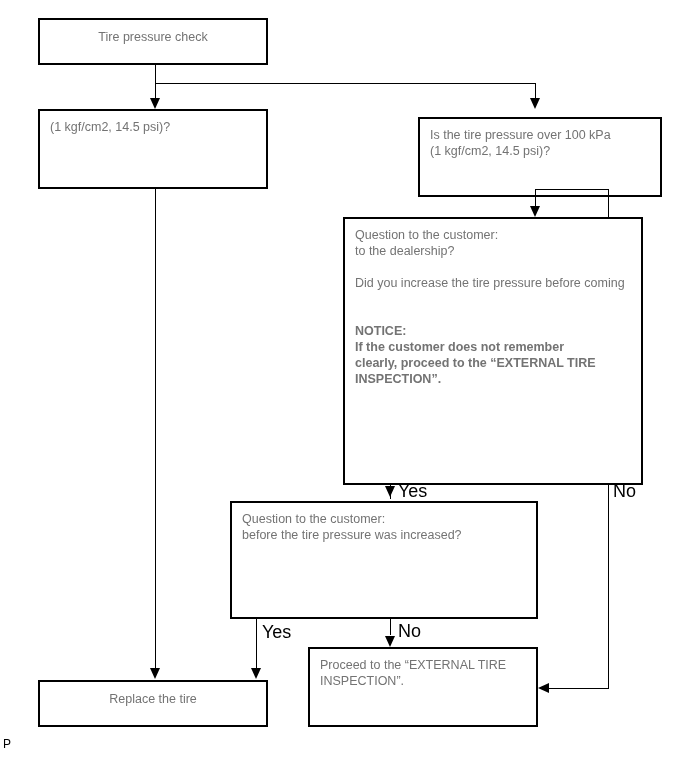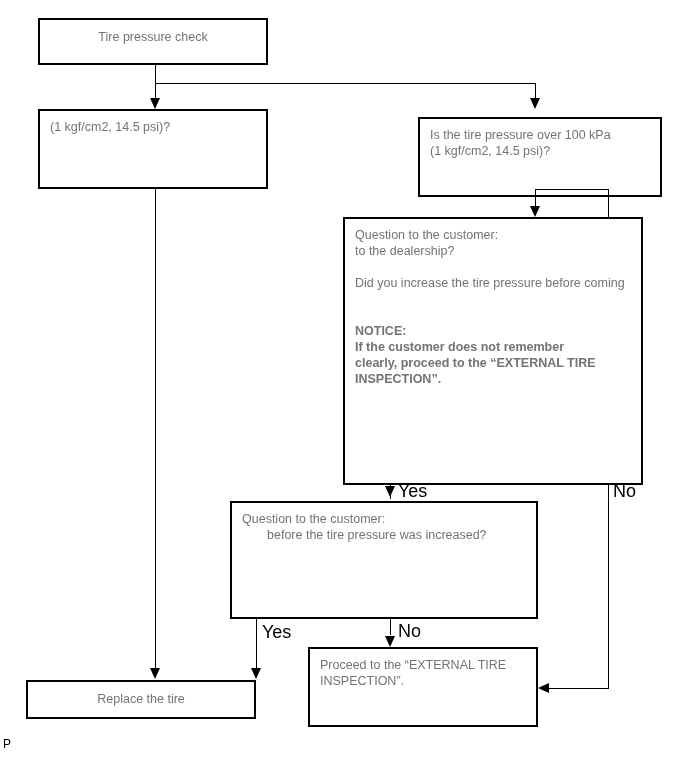--- a/index.html
+++ b/index.html
@@ -138,40 +138,40 @@
 
   <div class="vline" style="left:390px; top:485px; height:14px;"></div>
   <div class="arrow-down" style="left:385px; top:486px;"></div>
   <span class="edge-label" style="left:398px; top:484px;">Yes</span>
 
   <span class="edge-label" style="left:613px; top:484px;">No</span>
 
   <div class="node" style="left:230px; top:501px; width:308px; height:118px;">
     <div class="body">
       <p class="para">Question to the customer:</p>
-      <p class="para" style="margin-top:0;margin-left:25px;">before the tire pressure was increased?</p>
+      <p class="para" style="margin-top:0;">before the tire pressure was increased?</p>
     </div>
   </div>
 
   <div class="vline" style="left:256px; top:619px; height:52px;"></div>
   <div class="arrow-down" style="left:251px; top:668px;"></div>
   <span class="edge-label" style="left:262px; top:625px;">Yes</span>
 
   <div class="vline" style="left:390px; top:619px; height:16px;"></div>
   <div class="arrow-down" style="left:385px; top:636px;"></div>
   <span class="edge-label" style="left:398px; top:624px;">No</span>
 
   <div class="node" style="left:308px; top:647px; width:230px; height:80px;">
     <div class="body">
       <p class="para">Proceed to the “EXTERNAL TIRE</p>
       <p class="para" style="margin-top:0;">INSPECTION”.</p>
     </div>
   </div>
 
-  <div class="node center" style="left:26px; top:680px; width:230px; height:39px;">
+  <div class="node center" style="left:38px; top:680px; width:230px; height:47px;">
     <div class="body">
       <p class="para">Replace the tire</p>
     </div>
   </div>
 
   <span class="corner-mark" style="left:3px; top:738px;">P</span>
 
 </div>
 
 </body></html>

